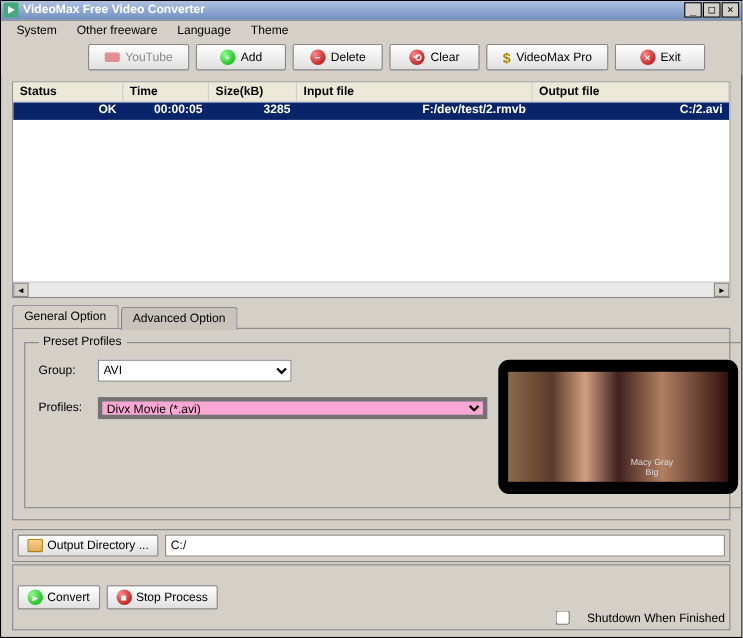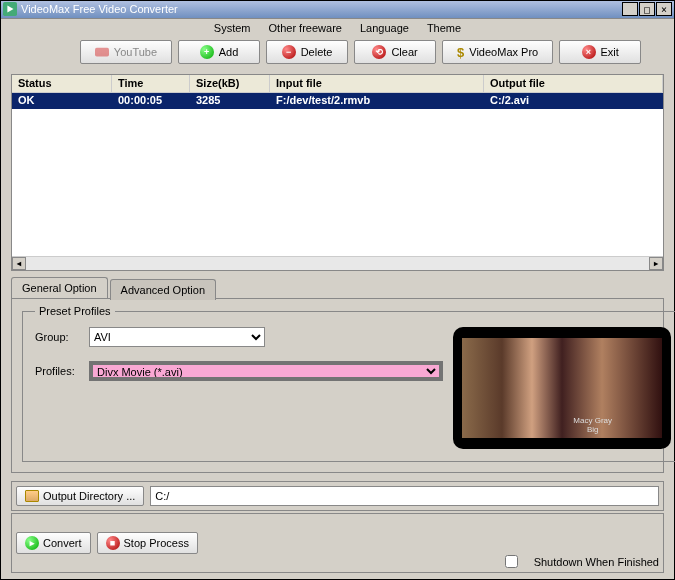--- a/index.html
+++ b/index.html
@@ -1,38 +1,38 @@
 <!DOCTYPE html>
 <html><head>
 <meta charset="utf-8">
 <style>
 * { box-sizing: border-box; margin: 0; padding: 0; font-family: Tahoma, Arial, sans-serif; font-size: 11px; }
 body { background: #d4d0c8; overflow: hidden; }
 .window { width: 675px; height: 580px; background: #d4d0c8; border: 1px solid #000; display: flex; flex-direction: column; }
 .titlebar { background: linear-gradient(to bottom, #b0c0e0, #7090c0); height: 20px; display: flex; align-items: center; padding: 0 2px; border-bottom: 1px solid #888; }
 .titlebar-icon { width: 14px; height: 14px; margin-right: 4px; }
-.titlebar-text { color: #fff; font-weight: normal; flex: 1; }
+.titlebar-text { color: #fff; font-weight: bold; flex: 1; }
 .titlebar-btns { display: flex; gap: 1px; }
 .titlebar-btn { width: 16px; height: 14px; background: #d4d0c8; border: 1px solid #000; display: flex; align-items: center; justify-content: center; font-family: monospace; font-size: 10px; cursor: pointer; }
-.menubar { background: #d4d0c8; height: 20px; display: flex; align-items: center; padding: 0 6px; gap: 2px; justify-content: center; }
+.menubar { background: #d4d0c8; height: 20px; display: flex; align-items: center; padding: 0 6px; gap: 2px; }
 .menu-item { padding: 2px 8px; cursor: pointer; }
 .toolbar { display: flex; justify-content: center; gap: 2px; padding: 4px 10px 4px 60px; background: #d4d0c8; }
 .tool-btn { display: flex; align-items: center; justify-content: center; gap: 5px; height: 24px; padding: 0 14px; background: linear-gradient(to bottom, #fefefe, #e0e0e0); border: 1px solid #888; cursor: pointer; min-width: 82px; margin-right: 4px; border-radius: 2px; }
 .tool-btn.disabled { color: #888; }
 .tool-btn svg, .tool-btn .ico { width: 14px; height: 14px; flex-shrink: 0; }
 .list-area { margin: 6px 10px 2px 10px; border: 1px solid #888; background: #fff; height: 222px; display: flex; flex-direction: column; font-weight: bold; }
 .list-header { display: flex; background: #ece9d8; height: 18px; border-bottom: 1px solid #ccc; }
 .col { padding: 2px 6px; border-right: 1px solid #ccc; overflow: hidden; white-space: nowrap; }
 .col-status { width: 100px; }
 .col-time { width: 78px; }
 .col-size { width: 80px; }
 .col-input { width: 214px; }
 .col-output { flex: 1; }
 .list-body { flex: 1; overflow: auto; background: #fff; position: relative; }
-.list-row { display: flex; height: 16px; }
+.list-row { display: flex; height: 16px; text-align: right; }
 .list-row.selected { background: #0a246a; color: #fff; }
 .list-row .col { border-right: none; padding: 1px 6px; }
 .scroll-bar { position: absolute; bottom: 0; left: 0; right: 0; height: 14px; background: #e8e8e8; border-top: 1px solid #ccc; display: flex; }
 .scroll-btn { width: 14px; background: #d4d0c8; border: 1px solid #888; display: flex; align-items: center; justify-content: center; font-size: 8px; }
 .scroll-track { flex: 1; }
 .tabs-area { margin: 4px 10px; }
 .tab-strip { display: flex; }
 .tab { padding: 4px 10px; background: #d4d0c8; border: 1px solid #888; border-bottom: none; border-top-left-radius: 3px; border-top-right-radius: 3px; margin-right: 2px; cursor: pointer; position: relative; z-index: 1; }
 .tab.inactive { background: #c8c4bc; top: 2px; }
 .tab-content { border: 1px solid #888; padding: 6px 10px 10px 10px; background: #d4d0c8; }

